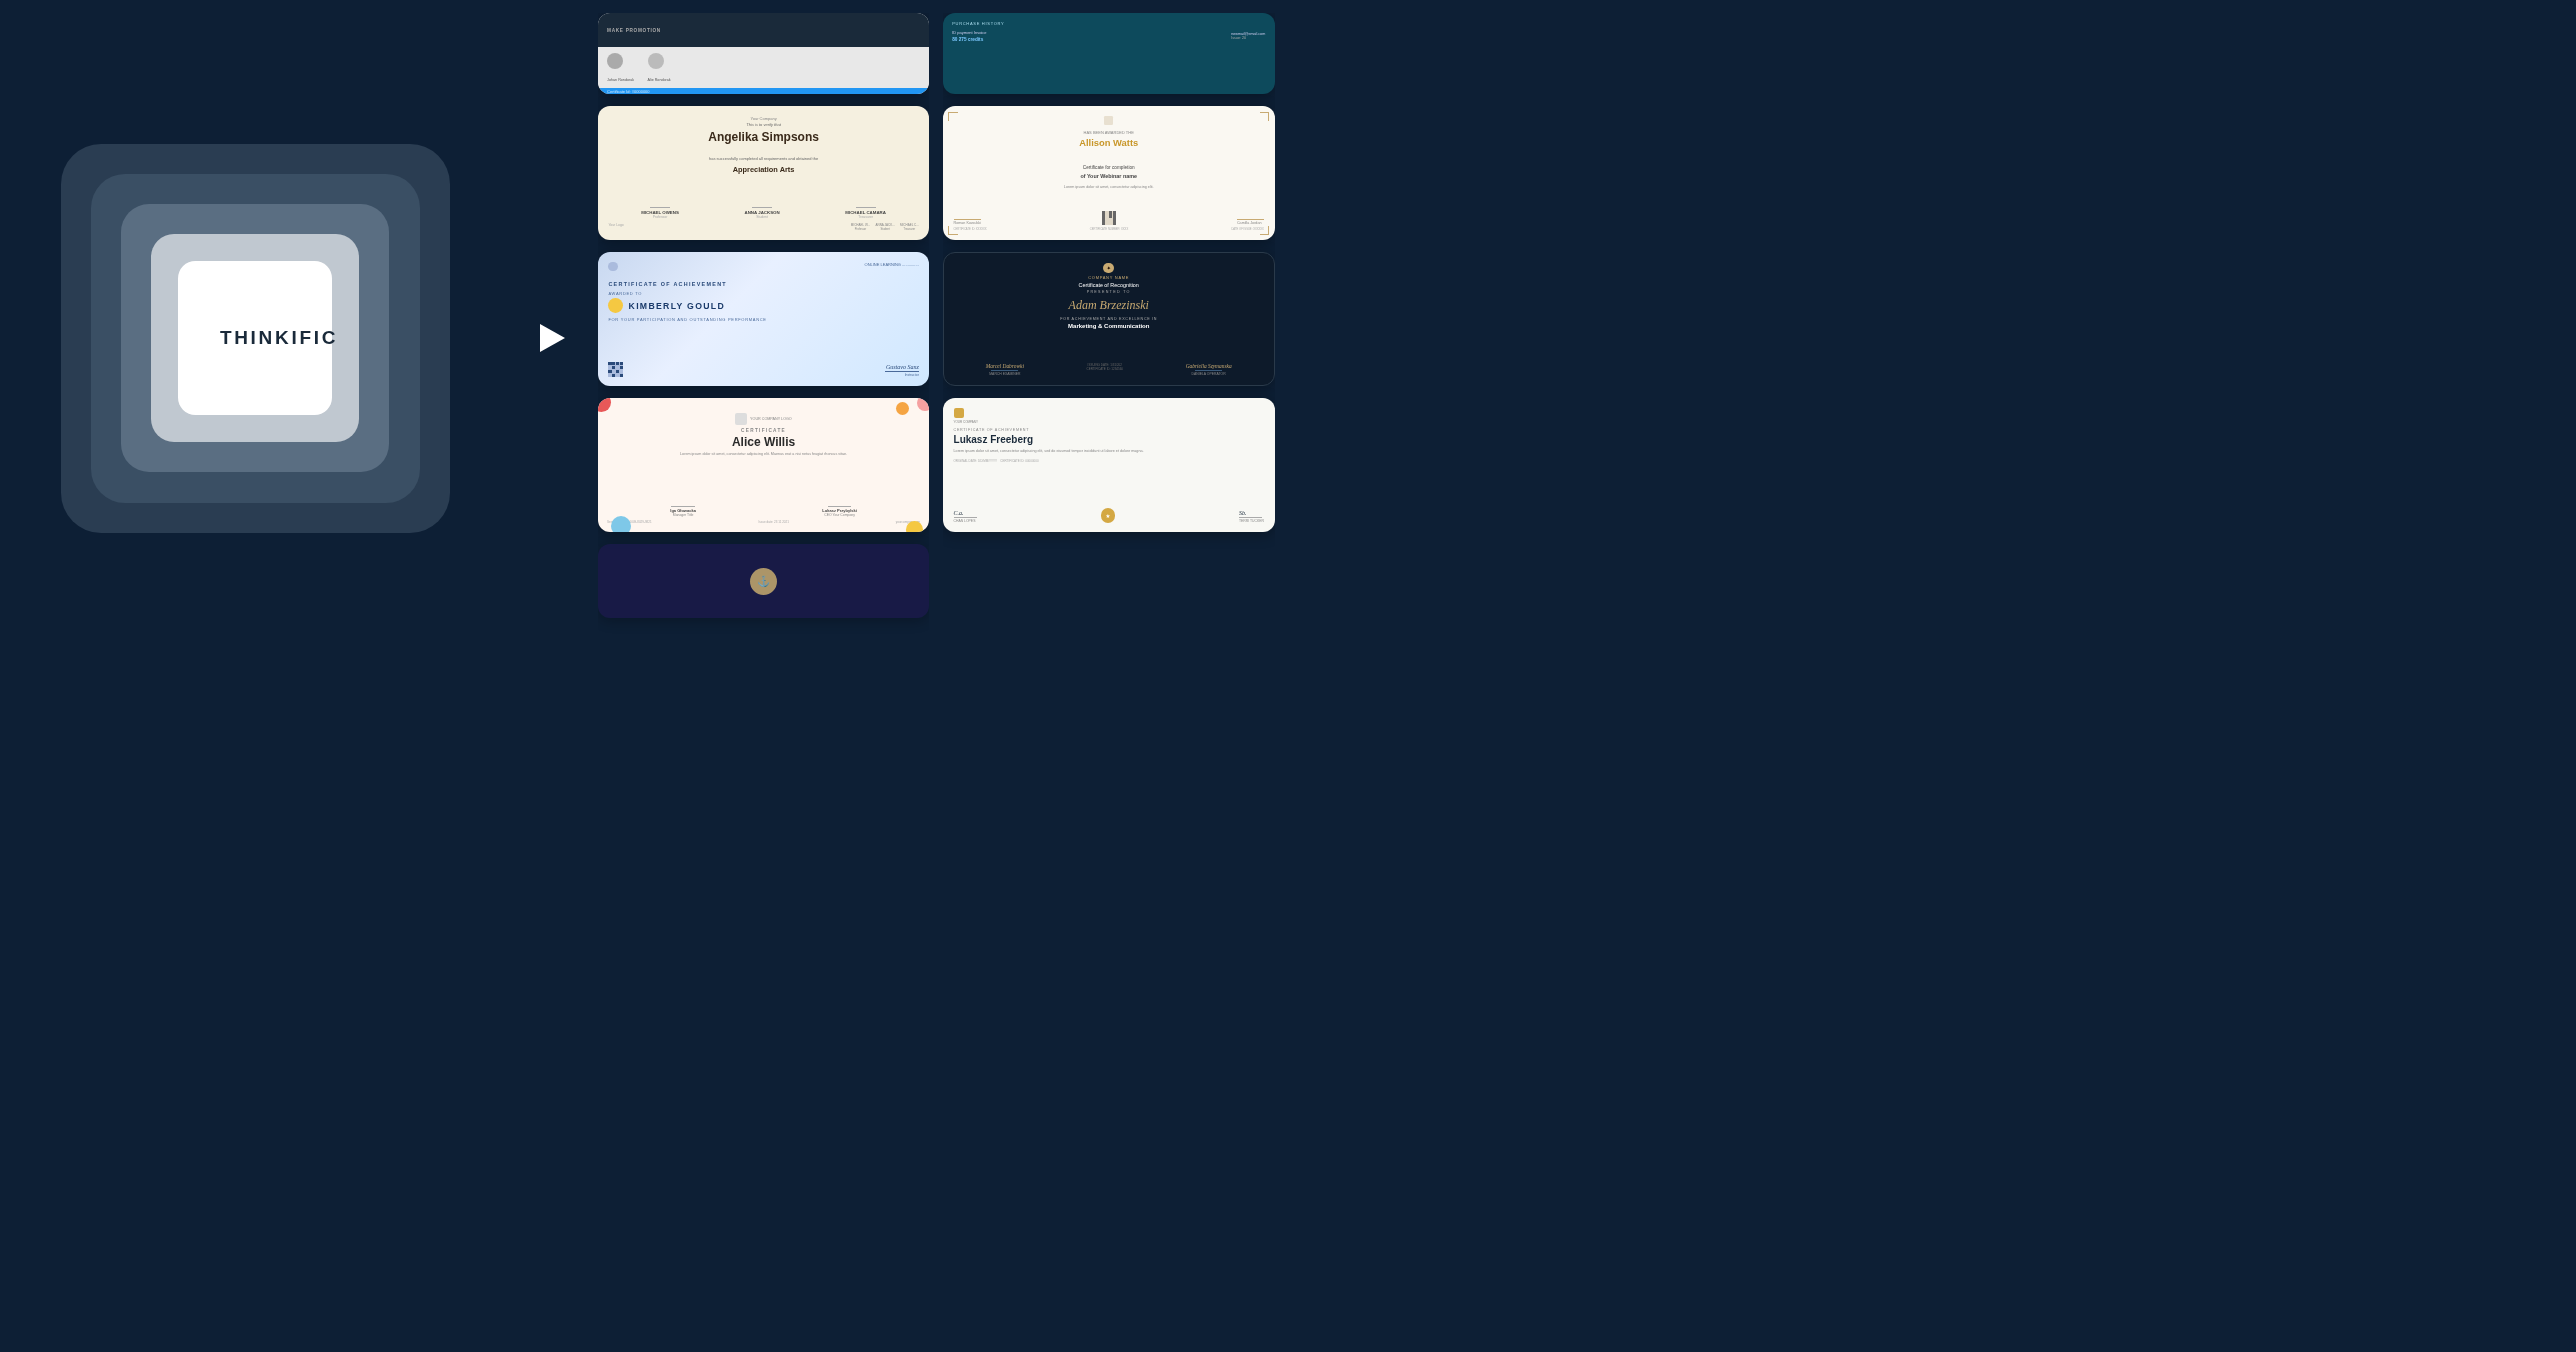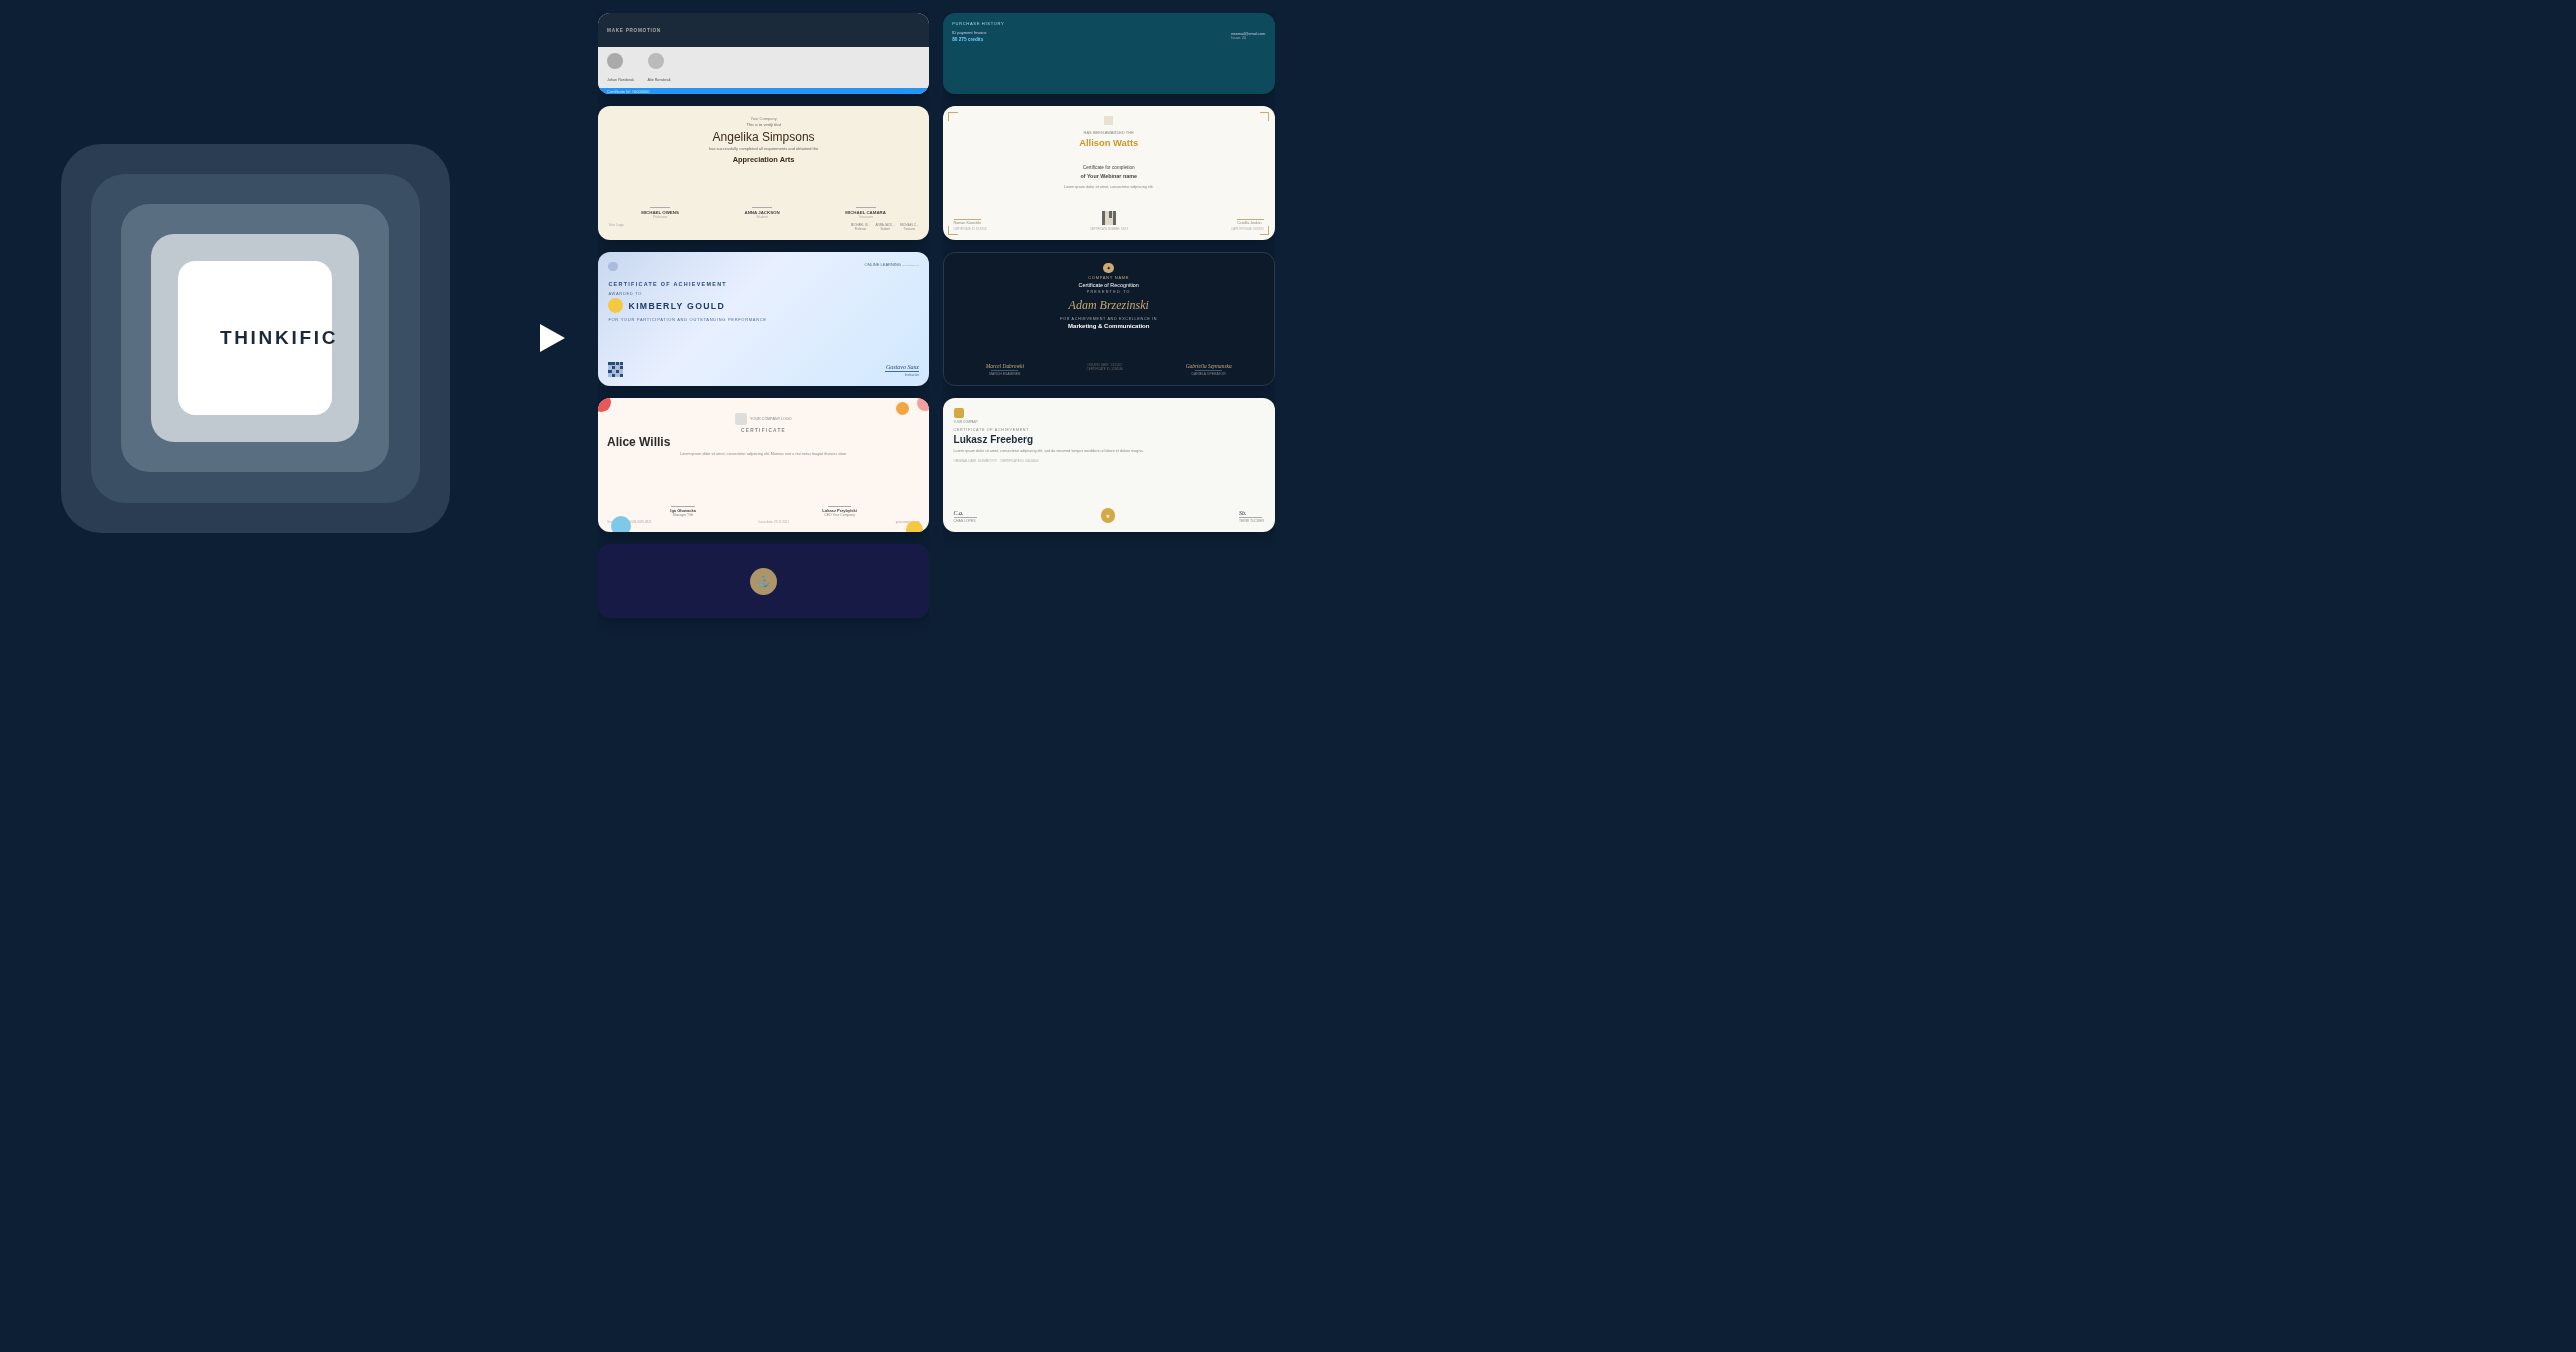--- a/index.html
+++ b/index.html
@@ -235,23 +235,23 @@
     .cert-angelika .cert-this-is {
       color: #666;
       font-size: 4px;
       text-align: center;
       font-style: italic;
       margin-bottom: 2.7px;
     }
     .cert-angelika .cert-big-name {
       color: #3a2a1a;
       font-size: 12px;
-      font-weight: 400;
-      text-align: center;
-      margin-bottom: 2px;
+      font-weight: 700;
+      text-align: center;
+      margin-bottom: 12px;
     }
     .cert-angelika .cert-body-text {
       color: #666;
       font-size: 4px;
       text-align: center;
       margin-bottom: 4px;
     }
     .cert-angelika .cert-subject {
       color: #3a2a1a;
       font-size: 7.4px;
@@ -452,21 +452,21 @@
       font-weight: 600;
       letter-spacing: 1.3px;
       text-align: center;
       text-transform: uppercase;
       margin-bottom: 2.7px;
     }
     .cert-alice .cert-big-name {
       color: #2a2a2a;
       font-size: 12px;
       font-weight: 700;
-      text-align: left;
+      text-align: center;
       margin-bottom: 2.7px;
     }
     .cert-alice .cert-lorem {
       color: #888;
       font-size: 3.7px;
       text-align: center;
       margin-bottom: 4px;
     }
     .cert-alice .cert-bottom-row {
       display: flex;

